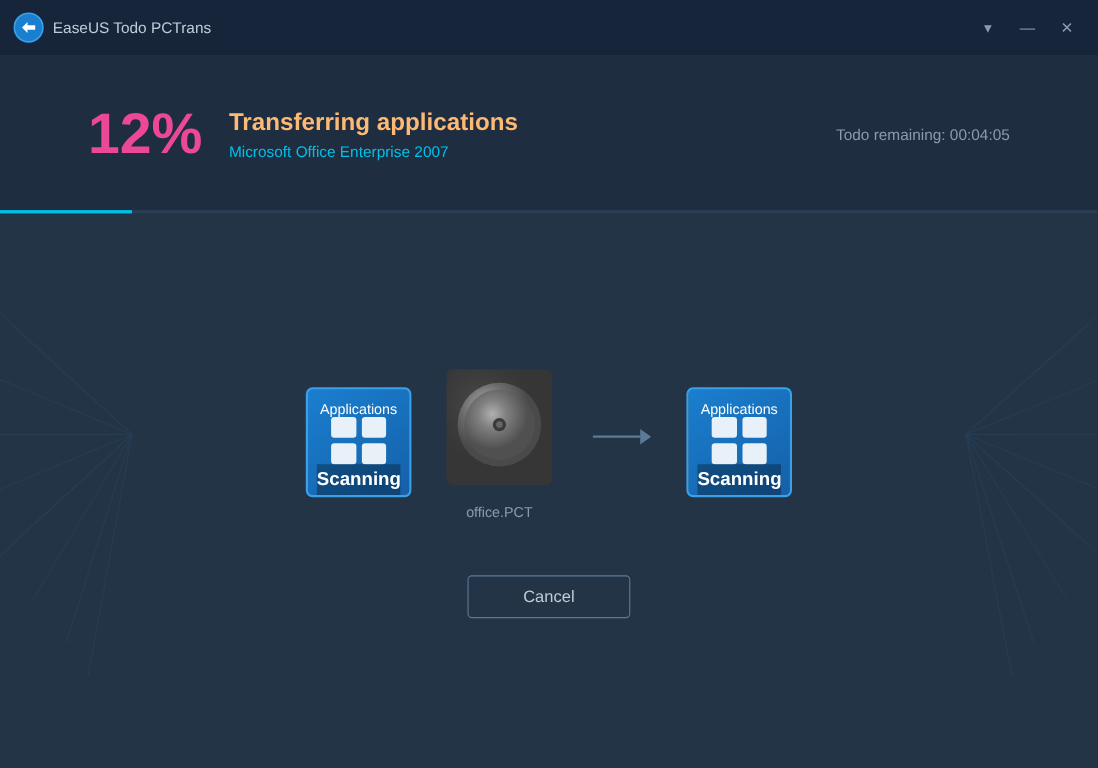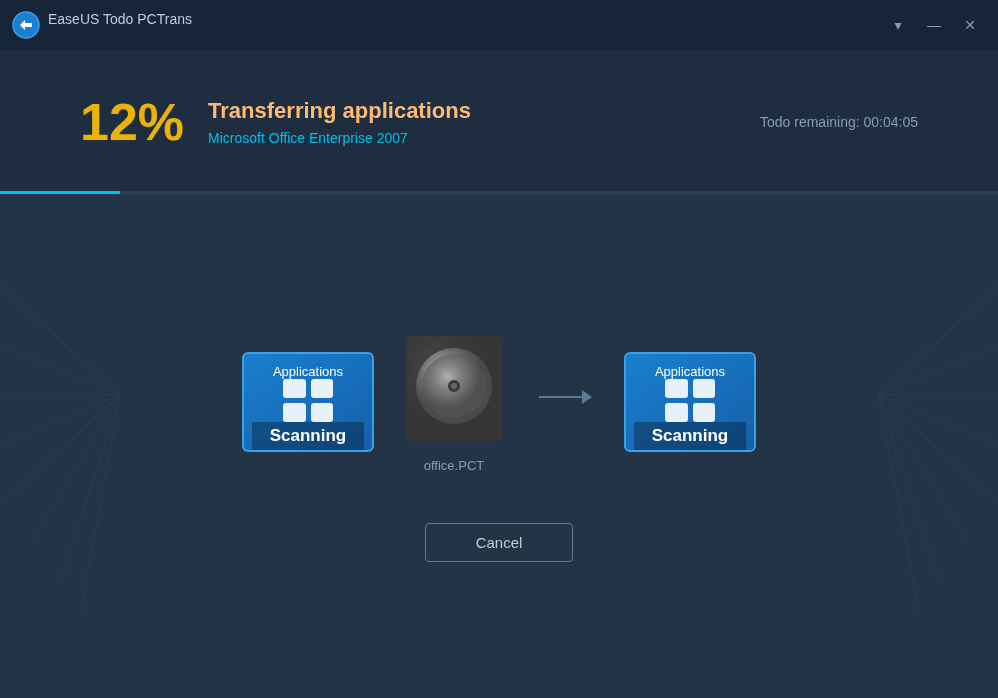--- a/index.html
+++ b/index.html
@@ -19,20 +19,21 @@
       height: 50px;
       background: #16253a;
       display: flex;
       align-items: center;
       justify-content: space-between;
       padding: 0 12px;
     }
 
     #app-logo-area {
       display: flex;
+      align-items: center;
       gap: 8px;
     }
 
     #logo-icon {
       width: 28px;
       height: 28px;
     }
 
     #app-title {
       color: #c0ccd8;
@@ -82,21 +83,21 @@
 
     #progress-bar {
       height: 100%;
       background: #00c0e8;
       width: 12%;
     }
 
     #percent-display {
       font-size: 52px;
       font-weight: 700;
-      color: #eab308;
+      color: #ec4899;
       margin-right: 24px;
       line-height: 1;
     }
 
     #transfer-info {
       display: flex;
       flex-direction: column;
       gap: 6px;
     }
 
@@ -156,21 +157,21 @@
     }
 
     .device-label {
       color: #8a9bb0;
       font-size: 13px;
       margin-top: 2px;
     }
 
     
     .app-scanning-icon {
-      width: 132px;
+      width: 96px;
       height: 100px;
       background: linear-gradient(145deg, #1a7fcf, #1560a8);
       border: 2px solid #3aa0e8;
       border-radius: 6px;
       display: flex;
       flex-direction: column;
       align-items: center;
       justify-content: space-between;
       padding: 10px 8px 0 8px;
       position: relative;

